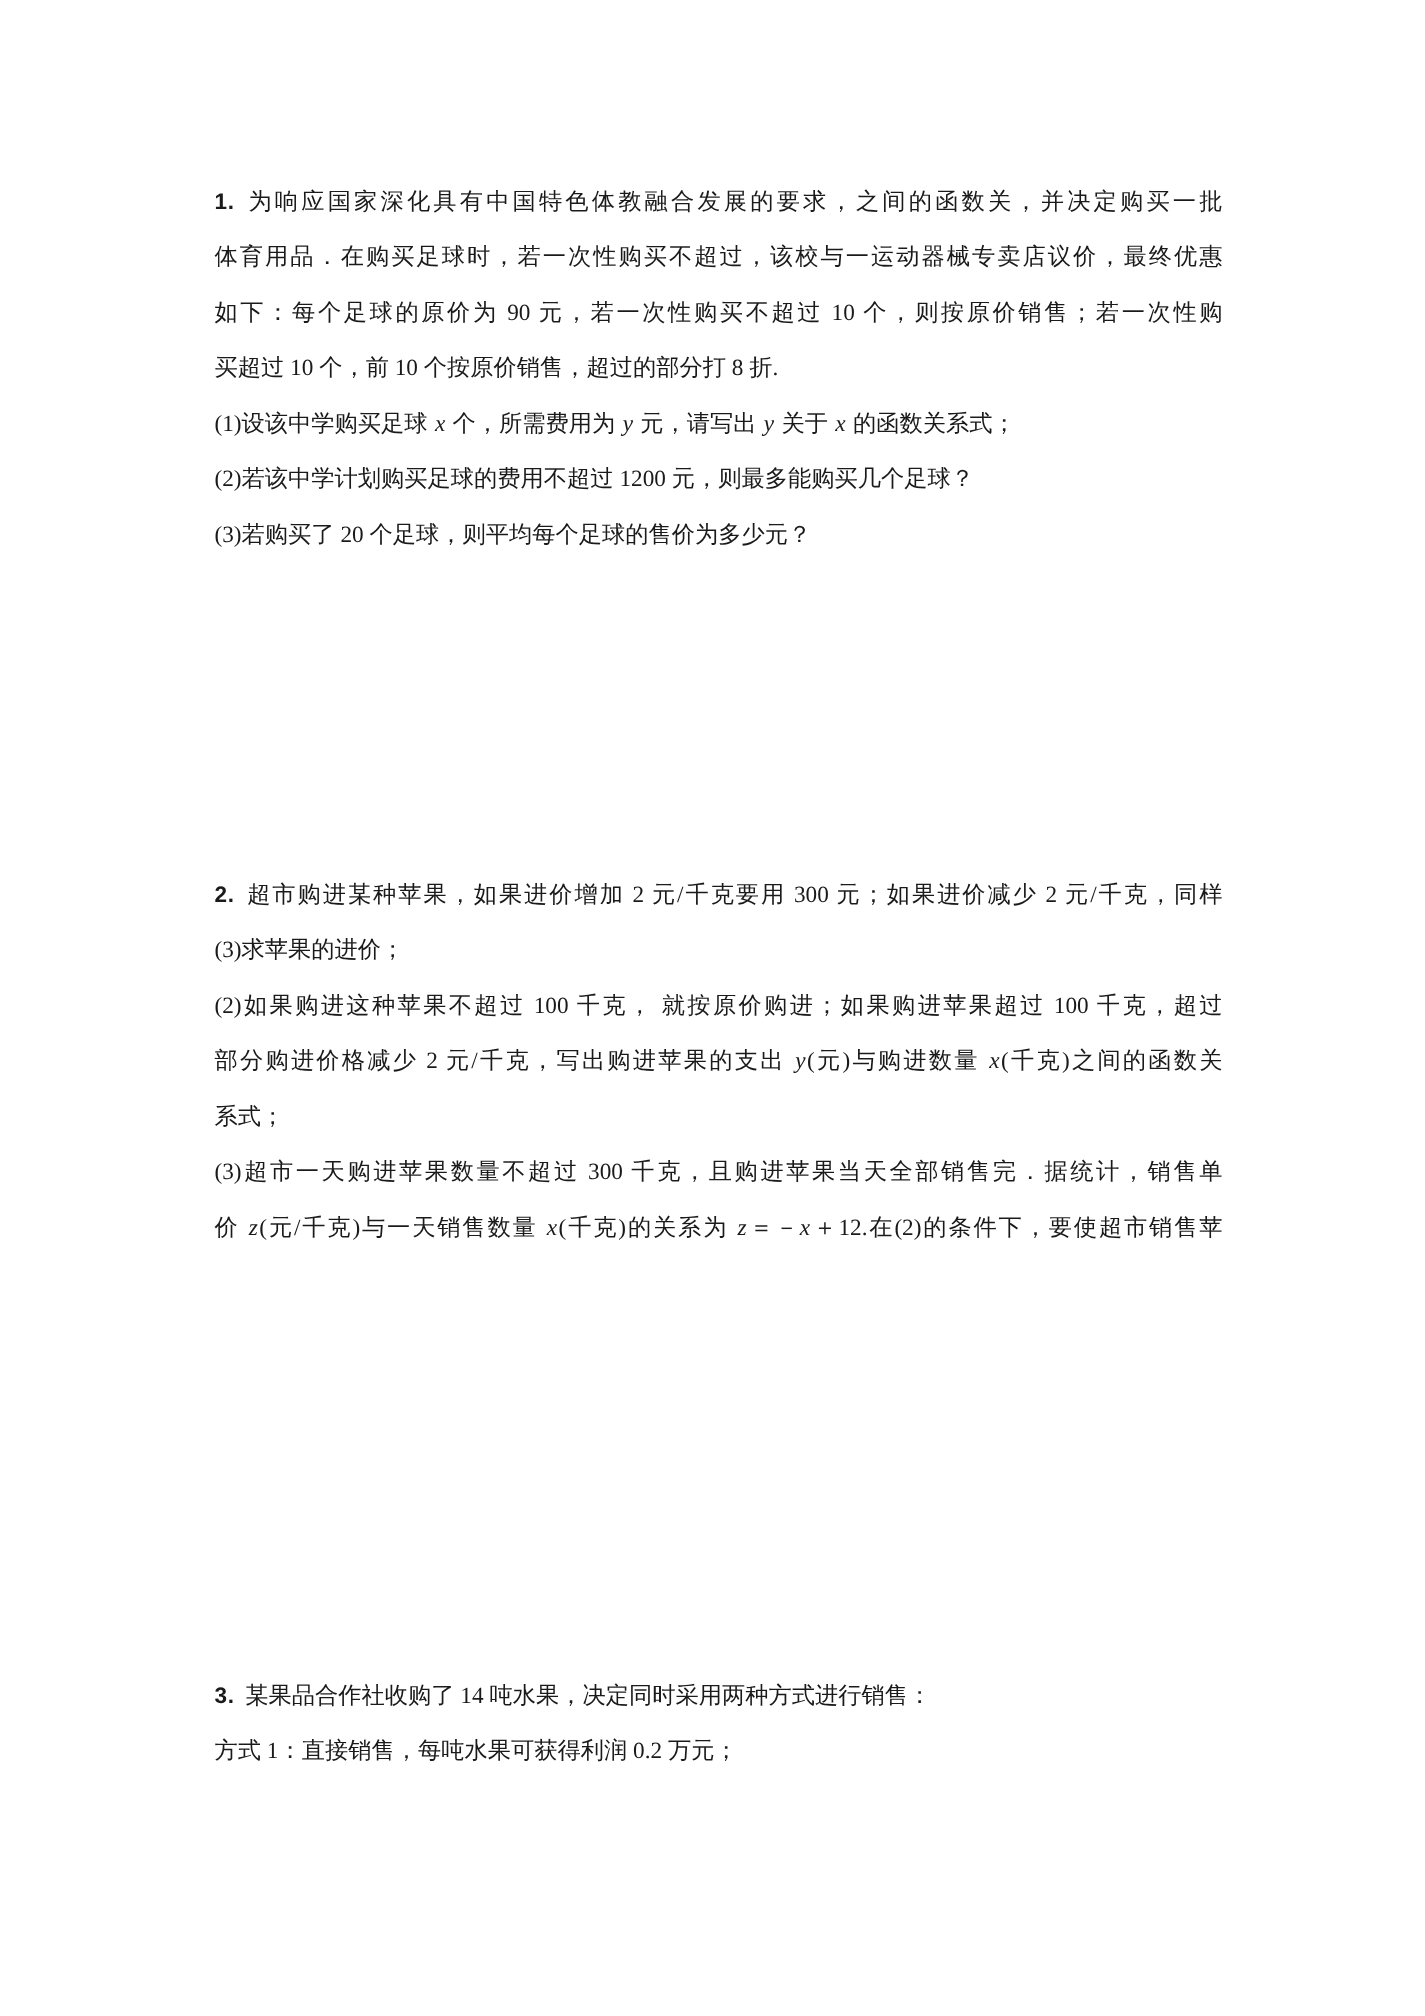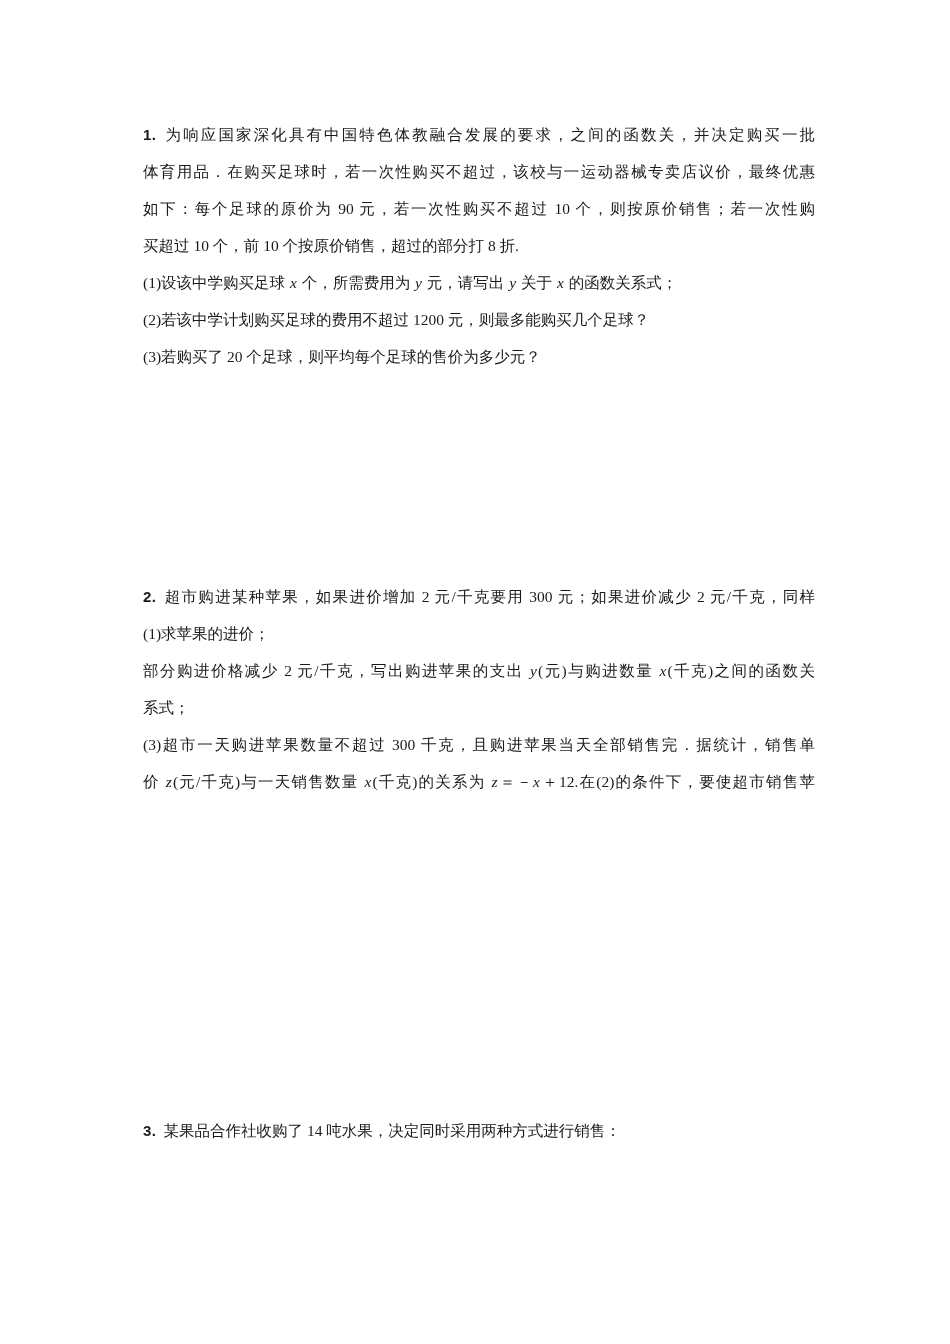--- a/index.html
+++ b/index.html
@@ -54,29 +54,33 @@
       </div>
       <div class="paragraph">
         <div class="line"><span class="ltext">(3)若购买了 20 个足球，则平均每个足球的售价为多少元？</span></div>
       </div>
     </section>
     <section class="problem">
       <div class="paragraph">
         <div class="line justify"><span class="pnum">2.</span><span class="ltext">超市购进某种苹果，如果进价增加 2 元/千克要用 300 元；如果进价减少 2 元/千克，同样</span></div>
       </div>
       <div class="paragraph">
-        <div class="line"><span class="ltext">(1)求苹果的进价；</span></div>
+        <div class="line"><span class="ltext">(3)求苹果的进价；</span></div>
       </div>
       <div class="paragraph">
+        <div class="line justify"><span class="ltext">(2)如果购进这种苹果不超过 100 千克，  就按原价购进；如果购进苹果超过 100 千克，超过</span></div>
         <div class="line justify"><span class="ltext">部分购进价格减少 2 元/千克，写出购进苹果的支出 <i class="var">y</i>(元)与购进数量 <i class="var">x</i>(千克)之间的函数关</span></div>
         <div class="line"><span class="ltext">系式；</span></div>
       </div>
       <div class="paragraph">
         <div class="line justify"><span class="ltext">(3)超市一天购进苹果数量不超过 300 千克，且购进苹果当天全部销售完．据统计，销售单</span></div>
         <div class="line justify"><span class="ltext">价 <i class="var">z</i>(元/千克)与一天销售数量 <i class="var">x</i>(千克)的关系为 <i class="var">z</i>＝－<i class="var">x</i>＋12.在(2)的条件下，要使超市销售苹</span></div>
       </div>
     </section>
     <section class="problem">
       <div class="paragraph">
         <div class="line"><span class="pnum">3.</span><span class="ltext">某果品合作社收购了 14 吨水果，决定同时采用两种方式进行销售：</span></div>
       </div>
+      <div class="paragraph">
+        <div class="line"><span class="ltext">方式 1：直接销售，每吨水果可获得利润 0.2 万元；</span></div>
+      </div>
     </section>
   </div>
 
 </body></html>

